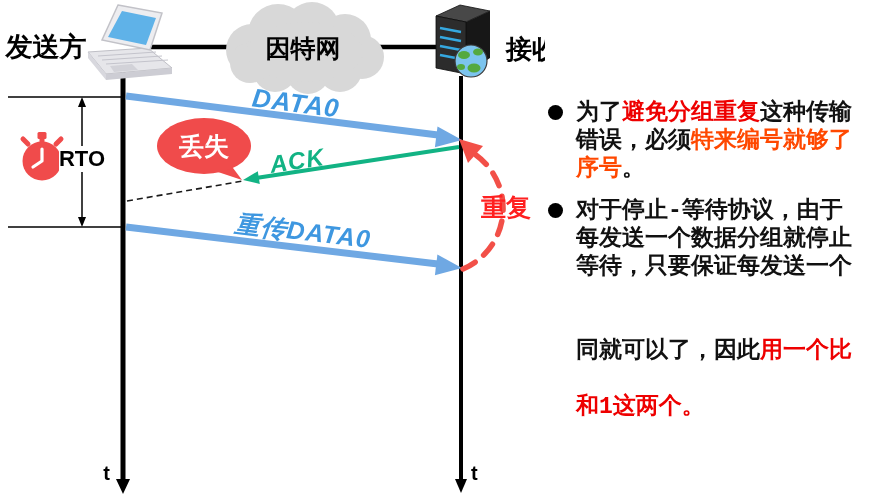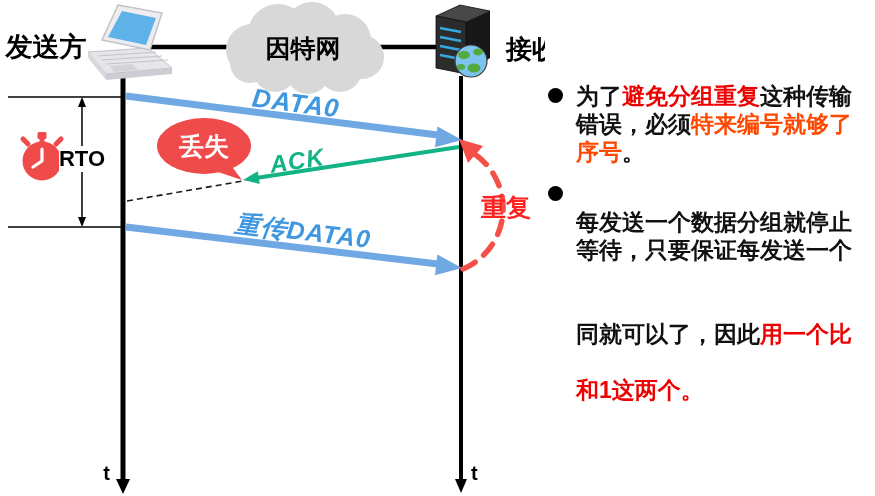--- a/index.html
+++ b/index.html
@@ -2,21 +2,21 @@
 <html><head>
 <meta charset="utf-8">
 <style>
   html,body{margin:0;padding:0;}
   body{
     width:875px;height:496px;background:#ffffff;position:relative;overflow:hidden;
     font-family:"Liberation Sans",sans-serif;
   }
   #diagram{position:absolute;left:0;top:0;}
   .svg-label{font-family:"Liberation Sans",sans-serif;font-weight:bold;}
-  .notes{position:absolute;left:548px;top:82px;width:327px;}
+  .notes{position:absolute;left:548px;top:99px;width:327px;font-family:Liberation Mono, monospace;}
   .bullet{display:flex;margin-bottom:14px;}
   .dot{flex:0 0 15px;width:15px;height:15px;border-radius:50%;background:#000;margin:6px 13px 0 0;}
   .btext{font-size:23px;font-weight:700;line-height:28px;color:#111;}
   .c-k{color:#111;}
   .c-r{color:#ee0000;}
   .c-o{color:#ff4800;}
 </style>
 </head>
 <body>
 
@@ -132,15 +132,15 @@
   <text class="svg-label" x="471" y="480" font-size="20" text-anchor="start" fill="#000">t</text>
 </svg>
 
 <div class="notes">
   <div class="bullet">
     <span class="dot"></span>
     <div class="btext"><span class="c-k">为了</span><span class="c-r">避免分组重复</span><span class="c-k">这种传输</span><br><span class="c-k">错误，必须</span><span class="c-o">特来编号就够了</span><br><span class="c-o">序号</span><span class="c-k">。</span></div>
   </div>
   <div class="bullet">
     <span class="dot"></span>
-    <div class="btext"><br><span class="c-k">每发送一个数据分组就停止</span><br><span class="c-k">等待，只要保证每发送一个</span><br><br><br><span class="c-k">同就可以了，因此</span><span class="c-r">用一个比</span><br><br><span class="c-r">和1这两个。</span></div>
+    <div class="btext"><span class="c-k">对于停止-等待协议，由于</span><br><span class="c-k">每发送一个数据分组就停止</span><br><span class="c-k">等待，只要保证每发送一个</span><br><br><br><span class="c-k">同就可以了，因此</span><span class="c-r">用一个比</span><br><br><span class="c-r">和1这两个。</span></div>
   </div>
 </div>
 
 </body></html>

